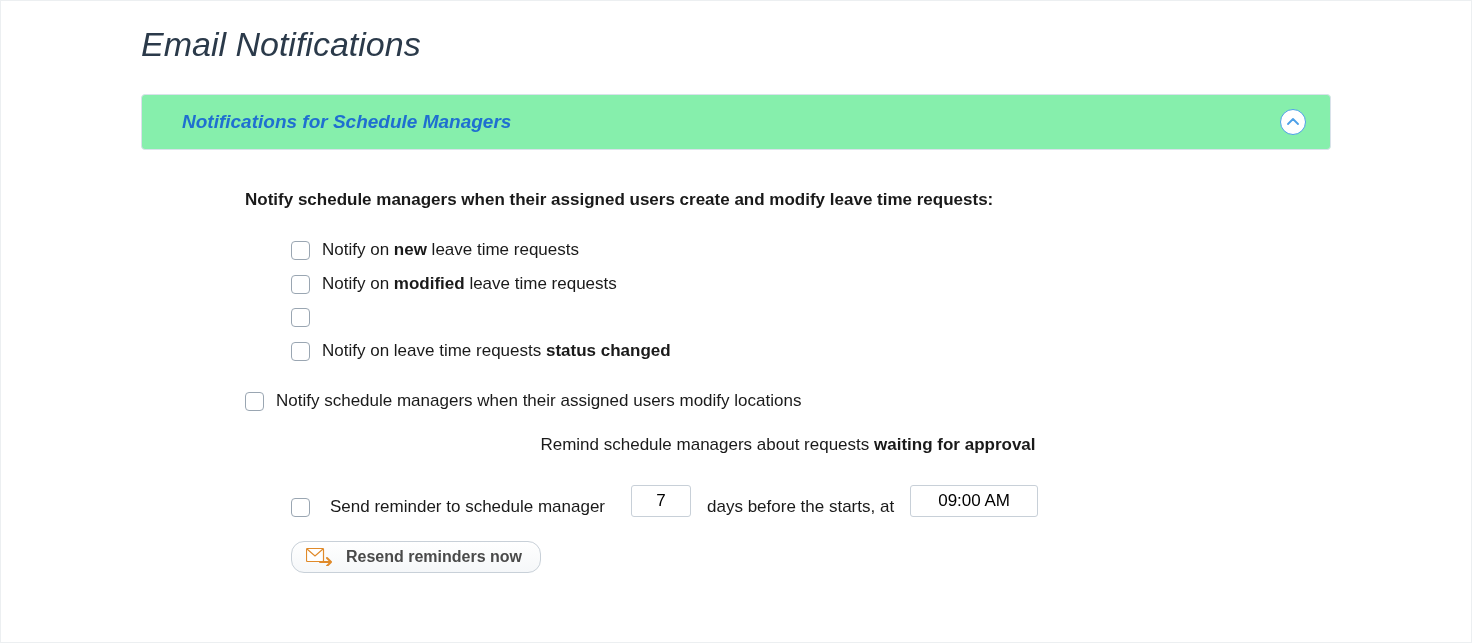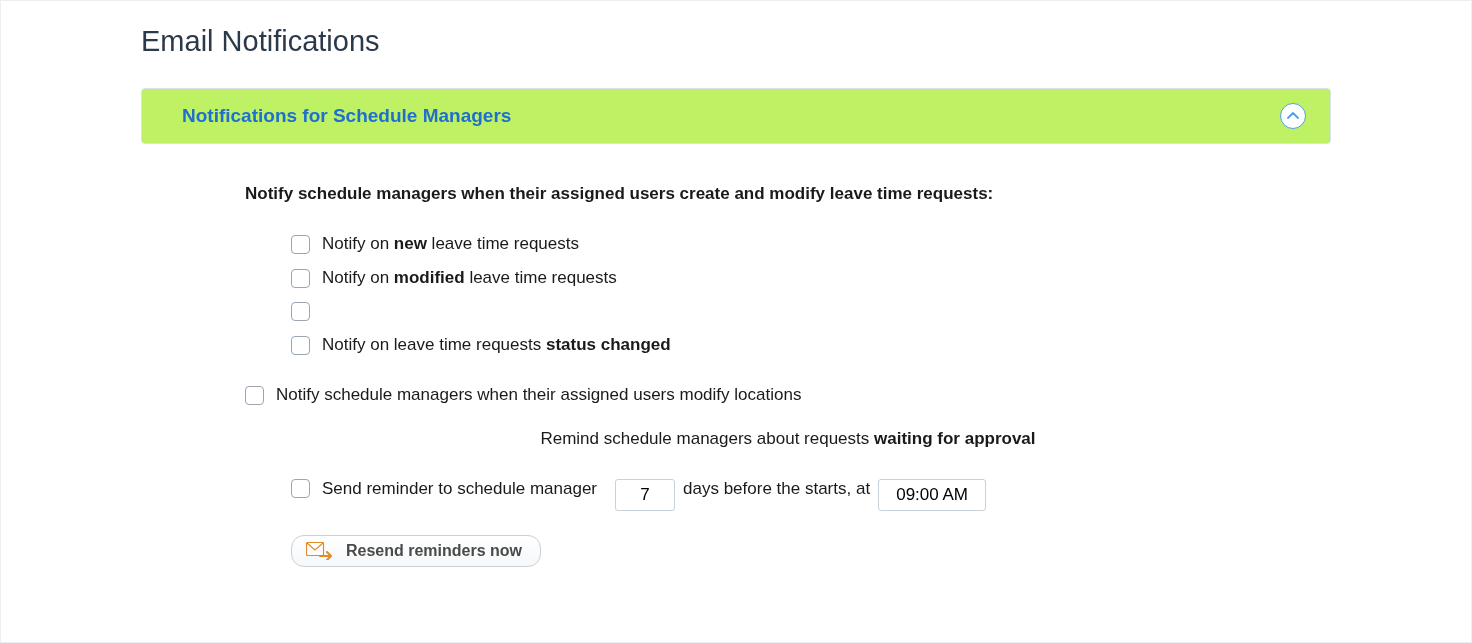--- a/index.html
+++ b/index.html
@@ -9,34 +9,36 @@
     background: #fff;
     color: #222;
     width: 1472px;
   }
   .page {
     border: 1px solid #eceff1;
     min-height: 643px;
     padding: 24px 140px 40px 140px;
   }
   .page-title {
-    font-size: 29px;
+    font-size: 34px;
     font-weight: 400;
     color: #2b3a4a;
     margin: 0 0 30px 0;
+    font-style: italic;
   }
   .accordion-header {
     border: 1px solid #d9e2ea;
-    background: #bef264;
+    background: #86efac;
     border-radius: 4px;
     padding: 14px 24px 14px 40px;
     display: flex;
     align-items: center;
     justify-content: space-between;
     cursor: pointer;
+    font-style: italic;
   }
   .accordion-title {
     color: #1f6fd0;
     font-size: 19px;
     font-weight: 700;
   }
   .collapse-btn {
     width: 26px;
     height: 26px;
     border: 1.5px solid #4da0e8;
@@ -77,36 +79,37 @@
     flex-shrink: 0;
   }
   .single-check {
     display: flex;
     align-items: center;
     margin-bottom: 24px;
   }
   .remind-line { margin: 0 0 30px 0; text-align: center; }
   .reminder-row {
     display: flex;
-    align-items: flex-start;
+    align-items: flex-end;
     padding-left: 46px;
     margin-bottom: 24px;
+    gap: 8px;
   }
   .reminder-row .lbl-before { margin-right: 10px; }
   .num-input, .time-input {
     border: 1px solid #c8d0d8;
     border-radius: 3px;
     height: 32px;
     font-size: 17px;
     text-align: center;
     margin: 0 8px;
     padding: 0 8px;
   }
   .num-input { width: 60px; }
-  .time-input { width: 108px; }
+  .time-input { width: 128px; }
 
   .resend-btn {
     display: inline-flex;
     align-items: center;
     border: 1px solid #c8d0d8;
     border-radius: 13px;
     background: linear-gradient(#ffffff,#f5f7f9);
     padding: 6px 18px 6px 14px;
     cursor: pointer;
     font-size: 16px;

